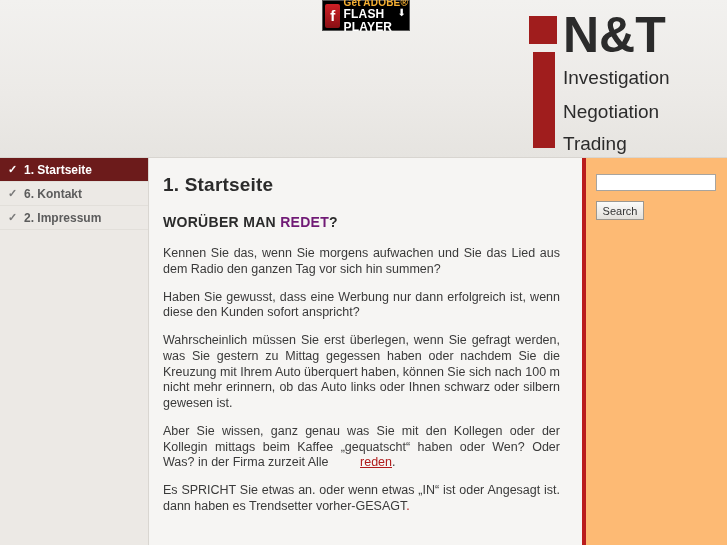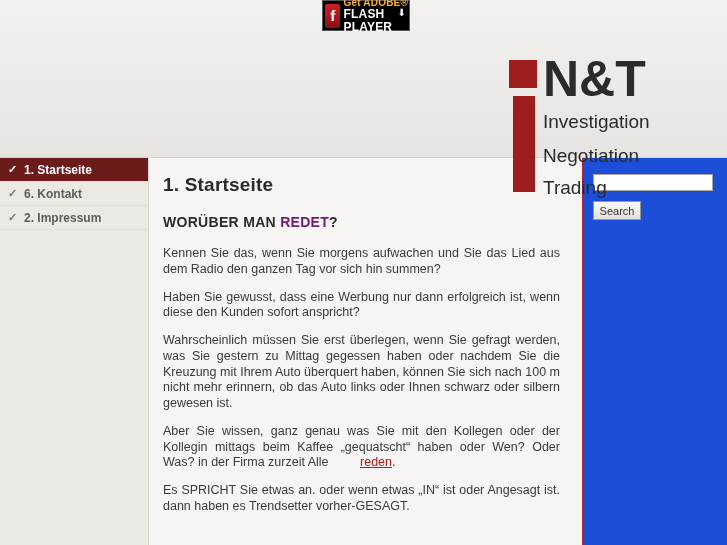--- a/index.html
+++ b/index.html
@@ -73,25 +73,24 @@
   .flash-badge .fb-arrow {
     position: absolute;
     right: 3px;
     top: 6px;
     color: #ffffff;
     font-size: 10px;
   }
 
   .logo {
     position: absolute;
-    right: 20px;
+    right: 0;
     top: 8px;
     width: 200px;
     height: 148px;
-    margin-top: 44px;
   }
   .logo svg { display:block; }
 
   
   .content-row {
     display: flex;
     height: 388px;
   }
 
   
@@ -155,22 +154,22 @@
     text-align: justify;
     color: #3a3a3a;
   }
   .main p .accent { color: #b01b1b; }
   .main p .accent-u { color: #b01b1b; text-decoration: underline; padding-left: 28px; }
 
   
   .rightcol {
     width: 145px;
     flex: 0 0 145px;
-    background: #1d4ed8;
-    border-left: 1px solid #b91c1c;
+    background: #fdba74;
+    border-left: 4px solid #b91c1c;
     padding: 16px 10px 8px 10px;
     box-sizing: border-box;
   }
   .search-input {
     width: 120px;
     height: 17px;
     border: 1px solid #a8a49e;
     background: #ffffff;
     font-size: 11px;
     padding: 1px 3px;

